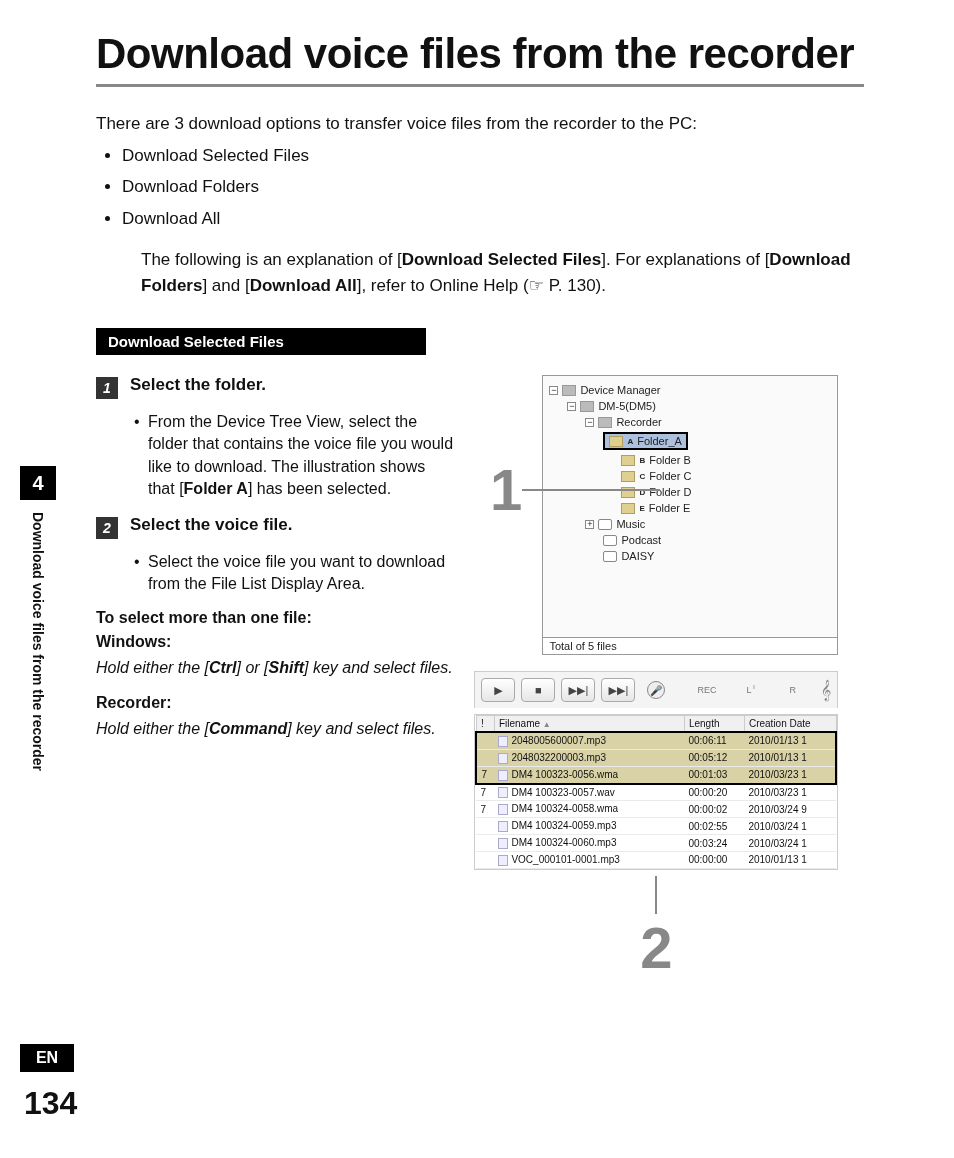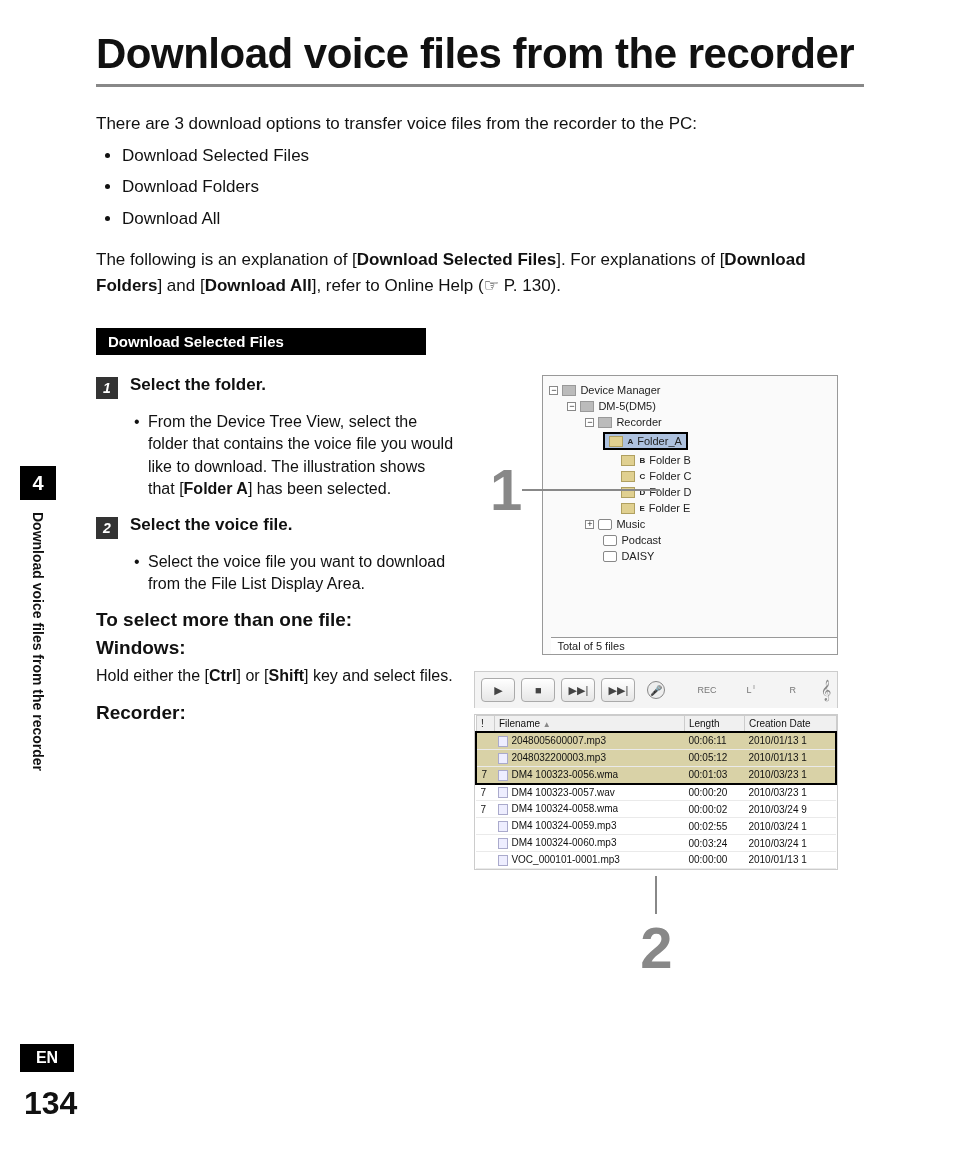--- a/index.html
+++ b/index.html
@@ -35,21 +35,21 @@
     color: #fff;
     font-weight: 700;
     font-size: 16px;
     padding: 3px 14px;
     border-radius: 12px;
     margin-right: 6px;
   }
   .intro { margin-left: 36px; font-size: 17px; line-height: 1.5; margin-bottom: 1px; }
   .bullets { margin-left: 36px; padding-left: 20px; margin-bottom: 16px; }
   .bullets li { font-size: 17px; line-height: 1.5; list-style: disc; margin: 6px 0 6px 6px; }
-  .follow { margin-left: 36px; font-size: 17px; line-height: 1.5; margin-bottom: 30px; }
+  .follow { margin-left: 81px; font-size: 17px; line-height: 1.5; margin-bottom: 30px; }
   .subhead {
     background: #000;
     color: #fff;
     font-weight: 700;
     font-size: 15px;
     padding: 5px 12px;
     margin-left: 36px;
     width: 330px;
     margin-bottom: 20px;
   }
@@ -65,22 +65,22 @@
     width: 22px; height: 22px;
     display: flex; align-items: center; justify-content: center;
     font-size: 14px;
     flex-shrink: 0;
     margin-top: 2px;
   }
   .col-left { margin-left: 36px; }
   .steptitle { font-weight: 700; font-size: 17px; margin-bottom: 6px; }
   .stepbody { font-size: 16px; line-height: 1.4; padding-left: 52px; margin-bottom: 14px; position: relative; }
   .stepbody::before { content: "•"; position: absolute; left: 38px; }
-  .subsection { font-weight: 700; font-size: 19px; margin-bottom: 6px; margin-top: 4px; }
-  .para { font-size: 16px; line-height: 1.4; margin-bottom: 14px; }
+  .subsection { font-weight: 700; font-size: 16px; margin-bottom: 6px; margin-top: 4px; }
+  .para { font-size: 16px; line-height: 1.4; margin-bottom: 14px; font-style: italic; }
   
   .side-tab {
     position: absolute;
     left: 20px; top: 466px;
     width: 36px;
   }
   .side-num {
     background: #000; color: #fff; font-weight: 700; font-size: 20px;
     width: 36px; height: 34px; display:flex; align-items:center; justify-content:center;
   }
@@ -121,21 +121,21 @@
   .ticon { width: 14px; height: 11px; }
   .ticon.gray { background:#bbb; border:1px solid #999; }
   .ticon.folder { background:#e0d090; border:1px solid #b0a060; }
   .ticon.music { background:#fff; border:1px solid #888; border-radius:2px; }
   .indent1 { padding-left: 18px; }
   .indent2 { padding-left: 36px; }
   .indent3 { padding-left: 54px; }
   .indent4 { padding-left: 72px; }
   .selected { background:#adc1de; border:2px solid #000; padding:1px 4px; display:inline-flex; align-items:center; gap:4px; }
   .tree-footer {
-    position:absolute; bottom:0; left:8px; right:0;
+    position:absolute; bottom:0; left:0; right:0;
     border-top:1px solid #999; background:#fff; padding:2px 6px;
   }
   
   .toolbar {
     width: 364px; margin-left: 0; margin-top: 16px;
     display:flex; gap:6px; align-items:center;
     border:1px solid #ccc; border-bottom:none; background:#f4f4f4; padding:6px;
   }
   .tbtn {
     width: 34px; height: 24px;
@@ -201,20 +201,23 @@
         <div class="steptitle">Select the voice file.</div>
       </div>
       <div class="stepbody">Select the voice file you want to download from the File List Display Area.</div>
 
       <div class="subsection">To select more than one file:</div>
       <div class="subsection">Windows:</div>
       <p class="para">
         <span>Hold either the [</span><b>Ctrl</b><span>] or [</span><b>Shift</b><span>] key and select files.</span>
       </p>
       <div class="subsection">Recorder:</div>
+      <p class="para">
+        <span>Hold either the [</span><b>Command</b><span>] key and select files.</span>
+      </p>
     </div>
 
     <div class="col-right">
 
       <div class="pane tree-pane">
         <div class="tree-row">
           <span class="exp">−</span>
           <span class="ticon gray"></span>
           <span>Device Manager</span>
         </div>

